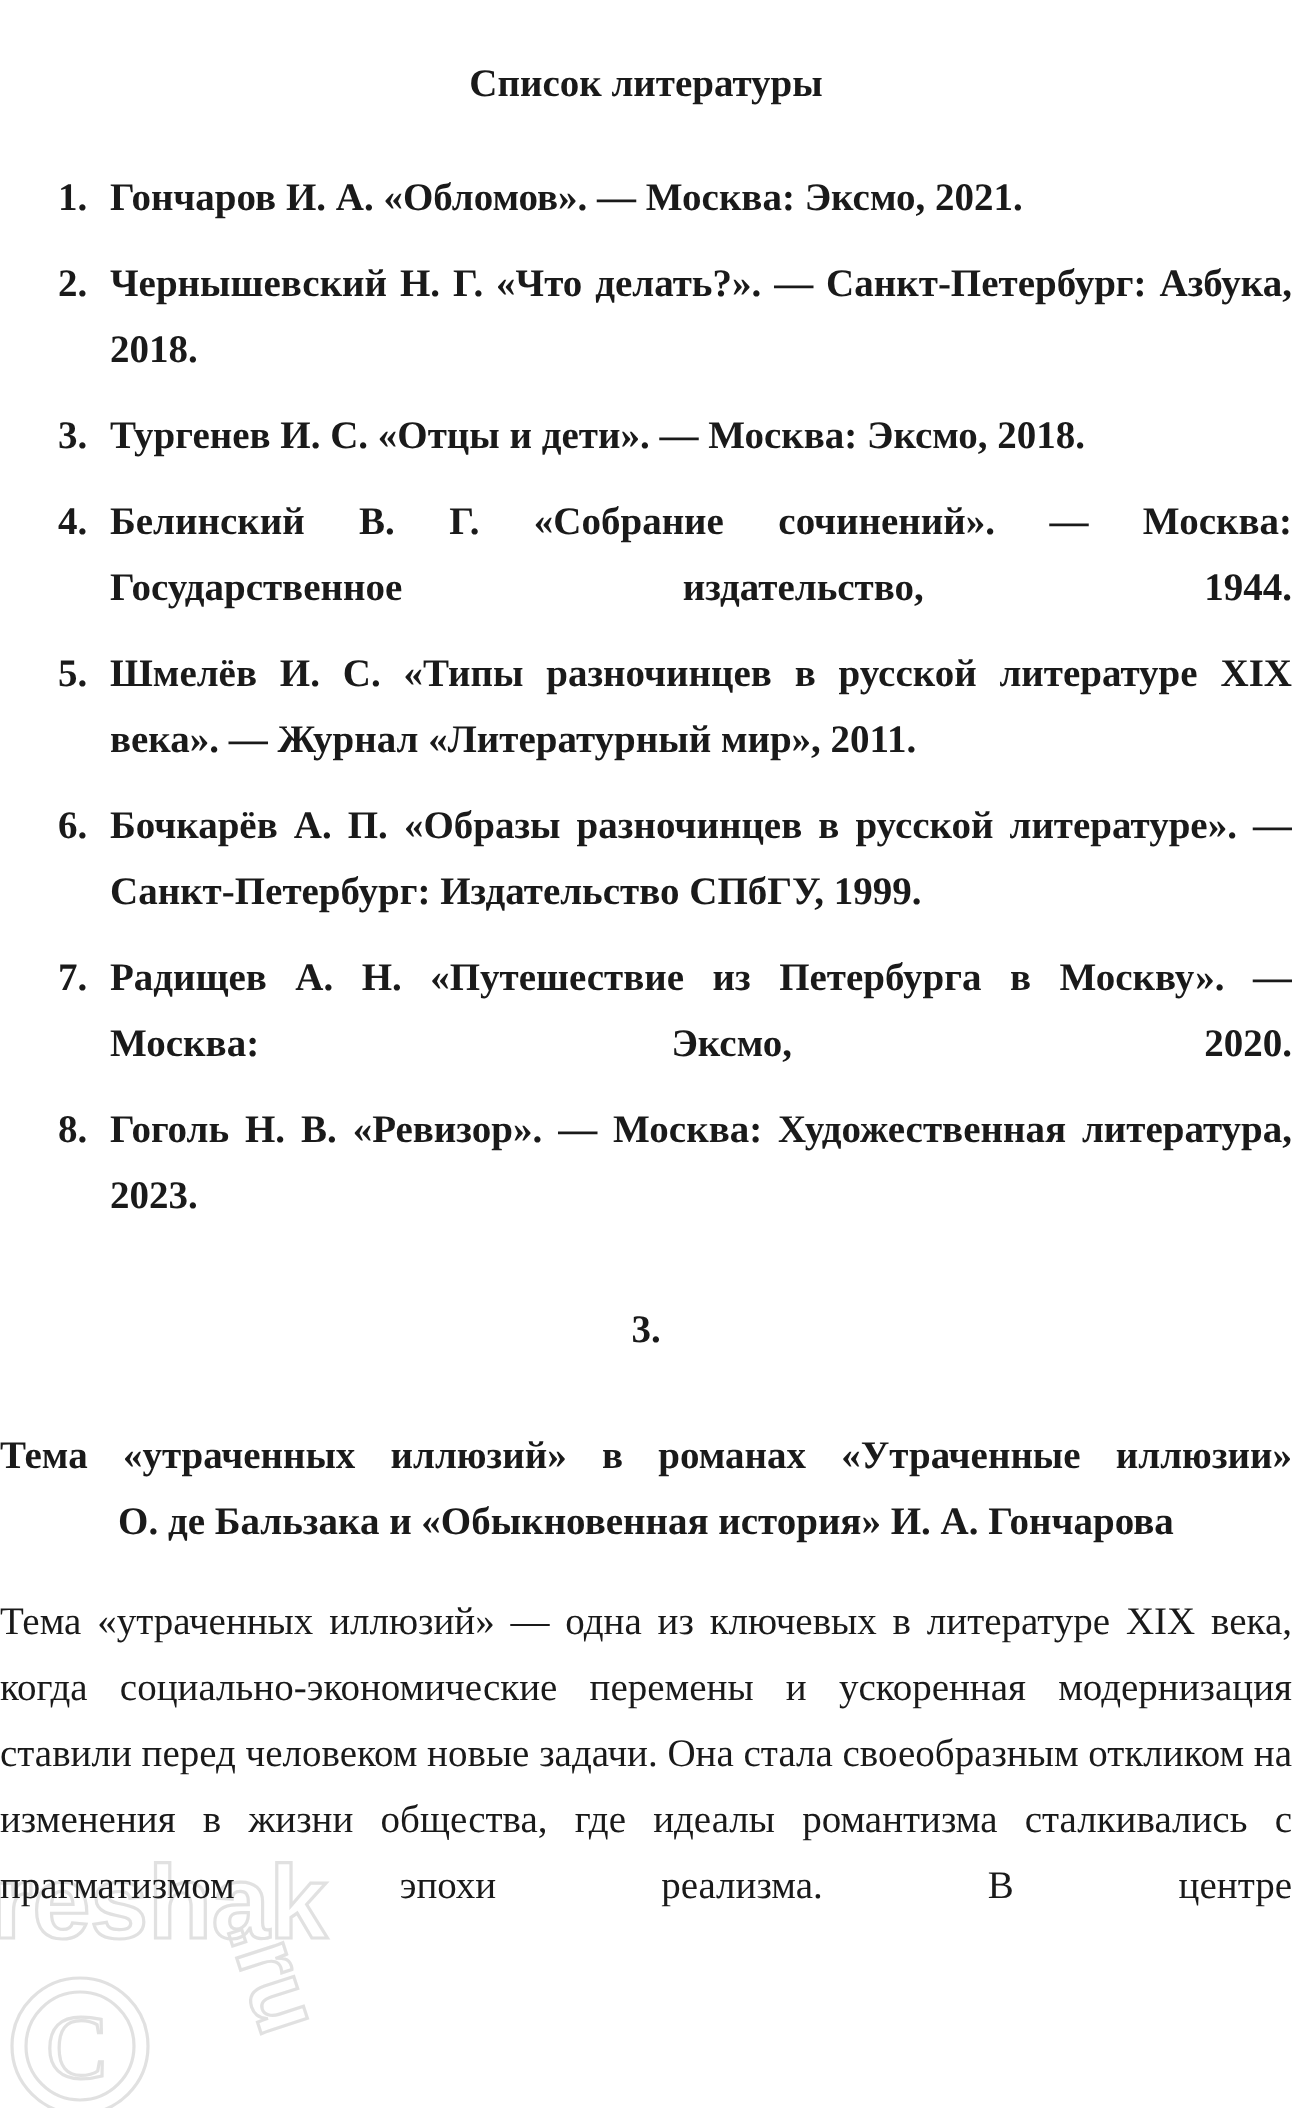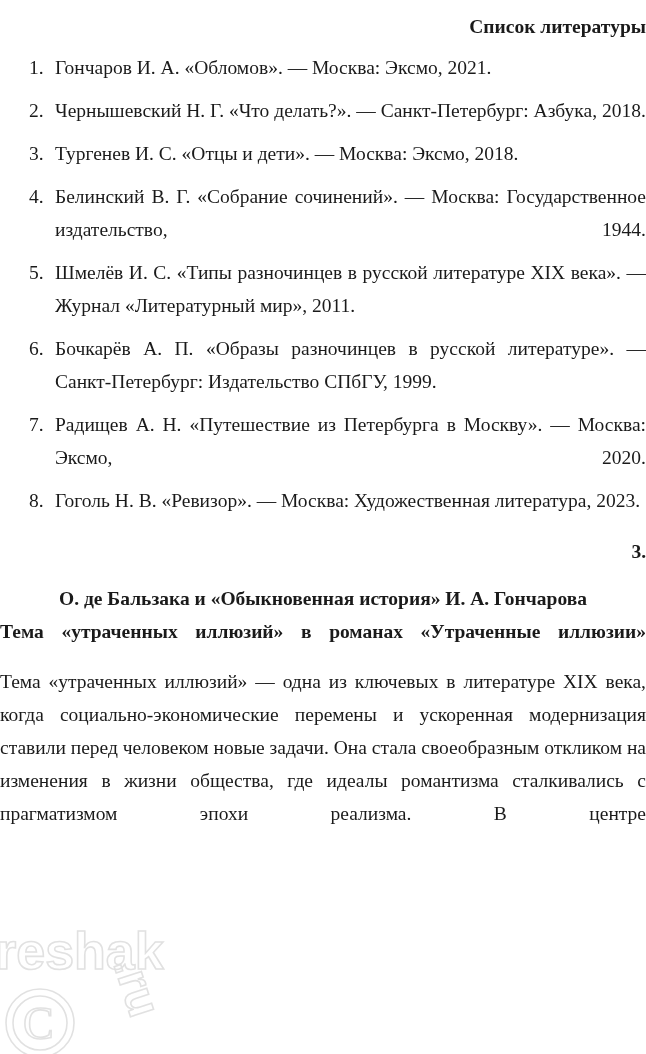--- a/index.html
+++ b/index.html
@@ -52,25 +52,25 @@
     text-align: justify;
     text-justify: inter-word;
     -webkit-hyphens: none;
     hyphens: none;
   }
   p.body-text.last-line-justify {
     text-align-last: justify;
   }
 
   h2.section-heading {
-    margin: 0;
+    margin: 16px;
     font-size: 19.5px;
     line-height: 33px;
     font-weight: bold;
-    text-align: right;
+    text-align: center;
   }
 
   h1.doc-title {
     margin: 0;
     font-size: 19.5px;
     line-height: 33px;
     font-weight: bold;
     text-align: center;
   }
   h1.doc-title .title-line {
@@ -90,20 +90,21 @@
   }
   ol.biblio > li {
     counter-increment: bib;
     position: relative;
     padding-left: 55px;
     font-size: 19.5px;
     line-height: 33px;
     text-align: justify;
     text-justify: inter-word;
     margin: 0;
+    font-weight: bold;
   }
   ol.biblio > li::before {
     content: counter(bib) ".";
     position: absolute;
     left: 29px;
     top: 0;
     width: 22px;
     text-align: left;
     font-size: 19.5px;
     line-height: 33px;
@@ -168,22 +169,22 @@
       <li>Гоголь Н. В. «Ревизор». — Москва: Художественная литература, 2023.</li>
     </ol>
 
     <div class="spacer-18"></div>
 
     <h2 class="section-heading">3.</h2>
 
     <div class="spacer-14"></div>
 
     <h1 class="doc-title">
+      <span class="title-line stretch">Тема «утраченных иллюзий» в романах «Утраченные иллюзии»</span>
       <span class="title-line">О. де Бальзака и «Обыкновенная история» И. А. Гончарова</span>
-      <span class="title-line stretch">Тема «утраченных иллюзий» в романах «Утраченные иллюзии»</span>
     </h1>
 
     <div class="spacer-12"></div>
 
 
     <div class="spacer-5"></div>
 
     <p class="body-text last-line-justify">Тема «утраченных иллюзий» — одна из ключевых в литературе XIX века, когда социально-экономические перемены и ускоренная модернизация ставили перед человеком новые задачи. Она стала своеобразным откликом на изменения в жизни общества, где идеалы романтизма сталкивались с прагматизмом эпохи реализма. В центре</p>
 
   </div>

